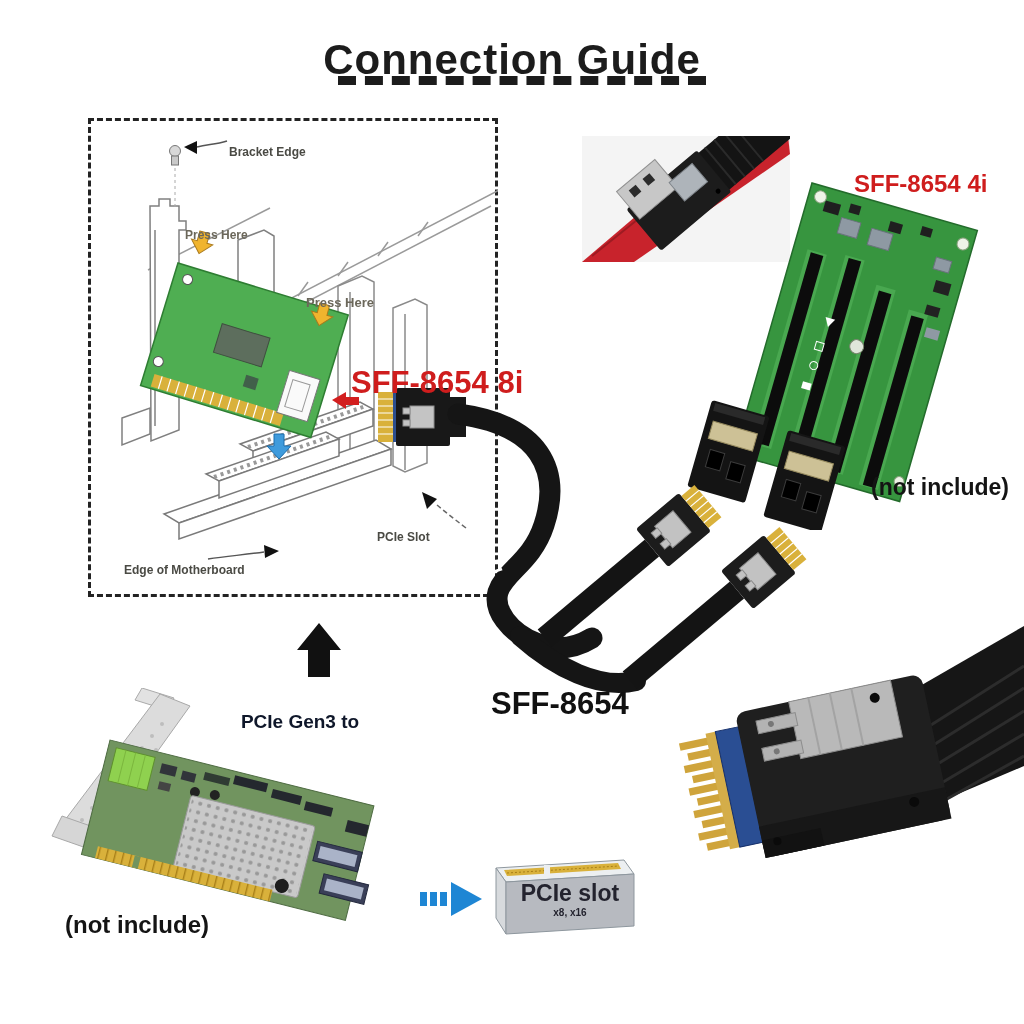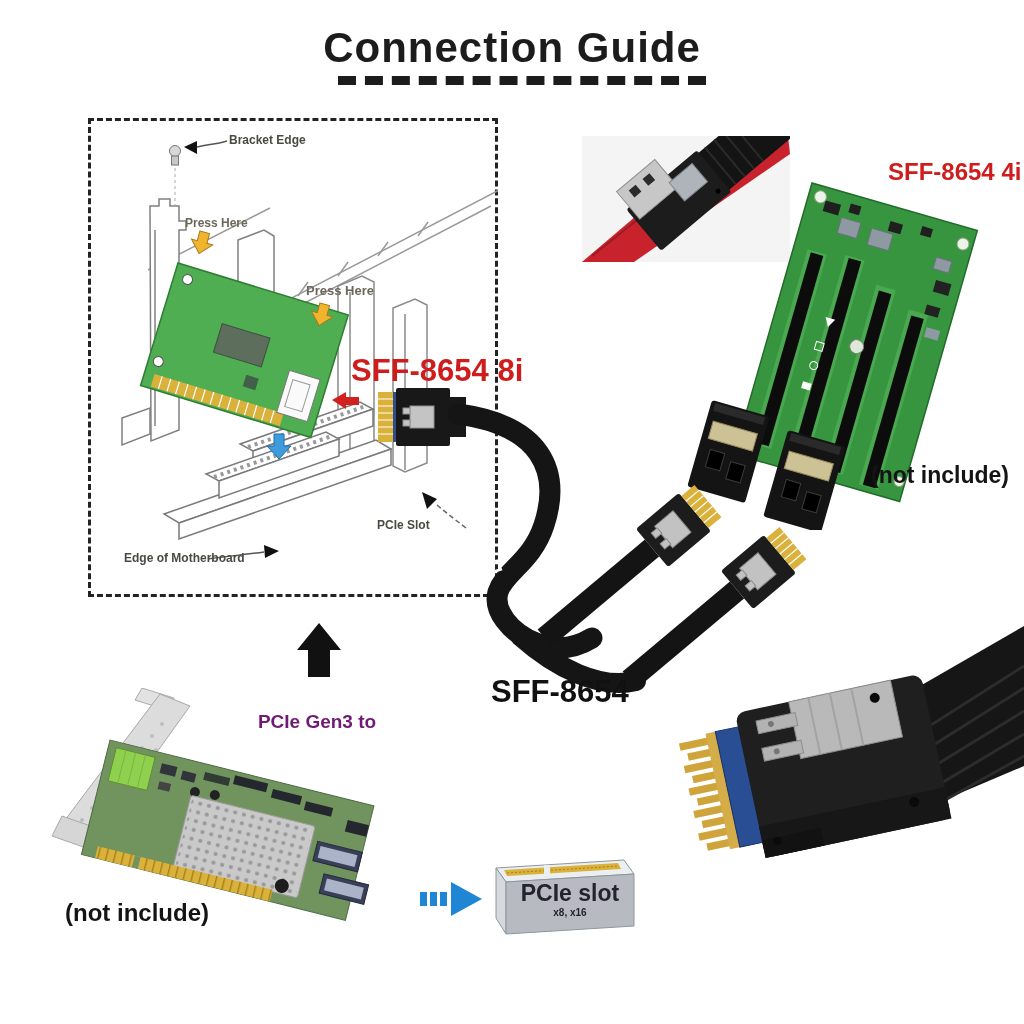--- a/index.html
+++ b/index.html
@@ -1,18 +1,18 @@
 <!DOCTYPE html>
 <html><head>
 <meta charset="utf-8">
 <style>
   html,body{margin:0;padding:0;}
   body{width:1024px;height:1024px;background:#ffffff;font-family:"Liberation Sans",sans-serif;position:relative;overflow:hidden;}
   .abs{position:absolute;}
-  .lbl{position:absolute;white-space:nowrap;font-family:"Liberation Sans",sans-serif;color:#1a1a1a;}
+  .lbl{position:absolute;white-space:nowrap;font-family:"Liberation Sans",sans-serif;color:#1a1a1a;margin-top:12px;}
   .title{left:0;top:24px;width:100%;text-align:center;font-size:42px;font-weight:700;letter-spacing:1px;color:#1c1c1c;}
   .title-underline{left:338px;top:76px;width:368px;height:0;border-top:9px dashed #1c1c1c;}
   .guide-box{left:88px;top:118px;width:404px;height:473px;border:3px dashed #232323;background:transparent;}
   .red{color:#cf1d1d;}
   .small-note{font-size:12px;font-weight:600;color:#4a4a44;}
   .press{font-size:12px;font-weight:700;color:#6b675a;}
   .big-note{font-size:23px;font-weight:700;color:#141414;text-align:right;}
   svg{display:block;}
 </style>
 </head>
@@ -315,26 +315,26 @@
   </g>
 </svg>
 
 <div class="lbl small-note" style="left:229px;top:133px;">Bracket Edge</div>
 <div class="lbl press" style="left:185px;top:216px;">Press Here</div>
 <div class="lbl press" style="left:306px;top:283px;font-size:13px;">Press Here</div>
 <div class="lbl red" style="left:351px;top:353px;font-size:31px;font-weight:700;">SFF-8654 8i</div>
 <div class="lbl small-note" style="left:377px;top:518px;">PCIe Slot</div>
 <div class="lbl small-note" style="left:124px;top:551px;">Edge of Motherboard</div>
 
-<div class="lbl red" style="left:888px;top:158px;font-size:24px;font-weight:700;text-align:right;">SFF-8654 4i</div>
+<div class="lbl red" style="left:854px;top:158px;font-size:24px;font-weight:700;text-align:right;">SFF-8654 4i</div>
 <div class="lbl big-note" style="left:871px;top:462px;">(not include)</div>
 
 <div class="lbl" style="left:491px;top:674px;font-size:31px;font-weight:700;color:#111;">SFF-8654</div>
 
-<div class="abs" style="left:192px;top:710px;width:250px;text-align:center;font-size:19px;font-weight:800;line-height:24px;color:#701a75;">
+<div class="abs" style="left:175px;top:710px;width:250px;text-align:center;font-size:19px;font-weight:800;line-height:24px;color:#0f172a;">
   <div>PCIe Gen3 to</div>
 </div>
 <div class="lbl big-note" style="left:65px;top:899px;font-size:24px;">(not include)</div>
 
 <div class="abs" style="left:506px;top:880px;width:128px;text-align:center;color:#23232e;">
   <div style="font-size:23px;font-weight:800;">PCIe slot</div>
   <div style="font-size:10px;font-weight:800;">x8, x16</div>
 </div>
 
 </body></html>

